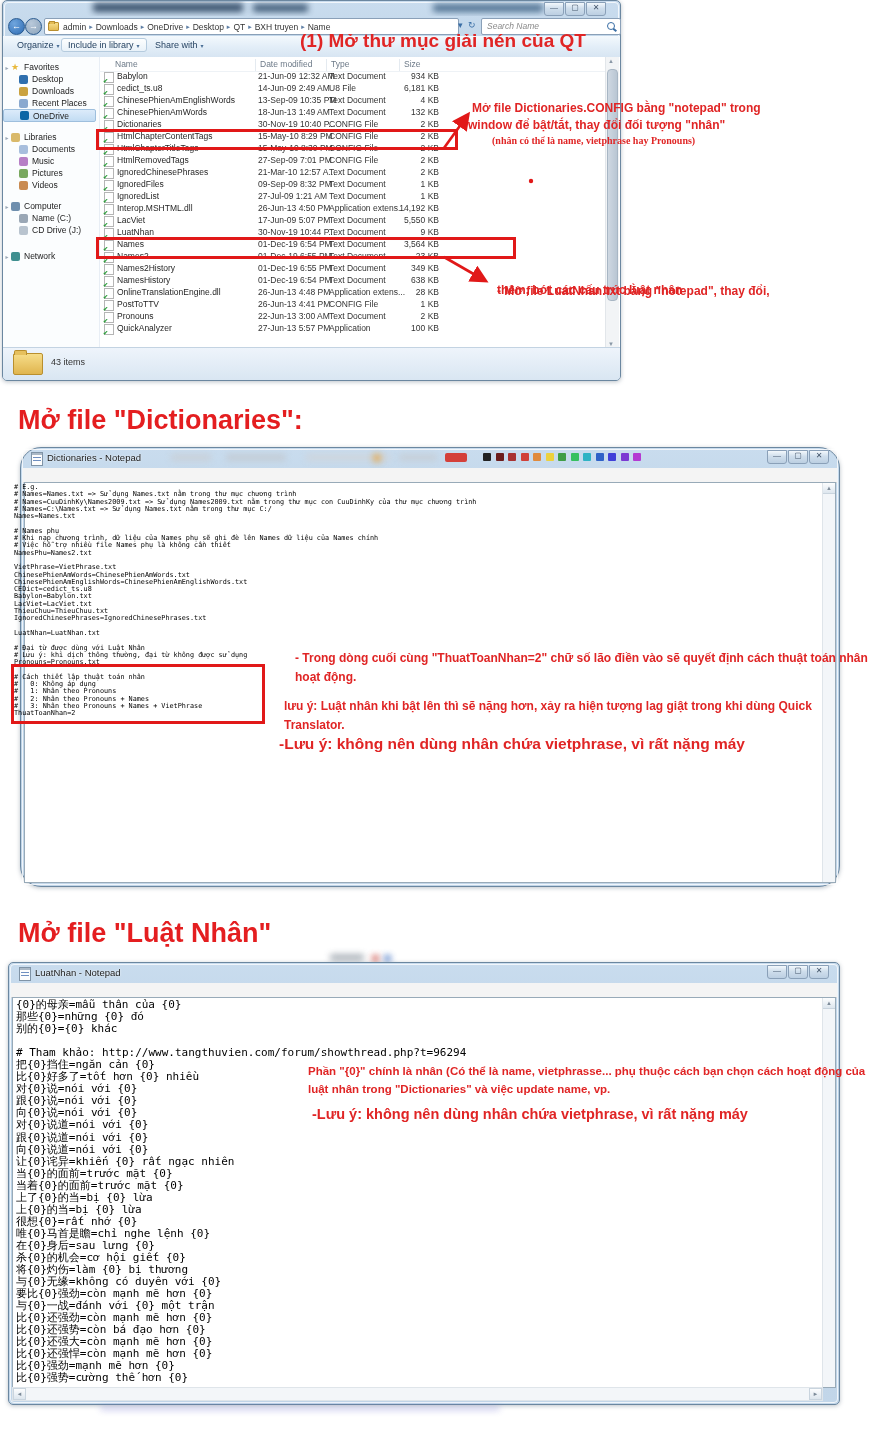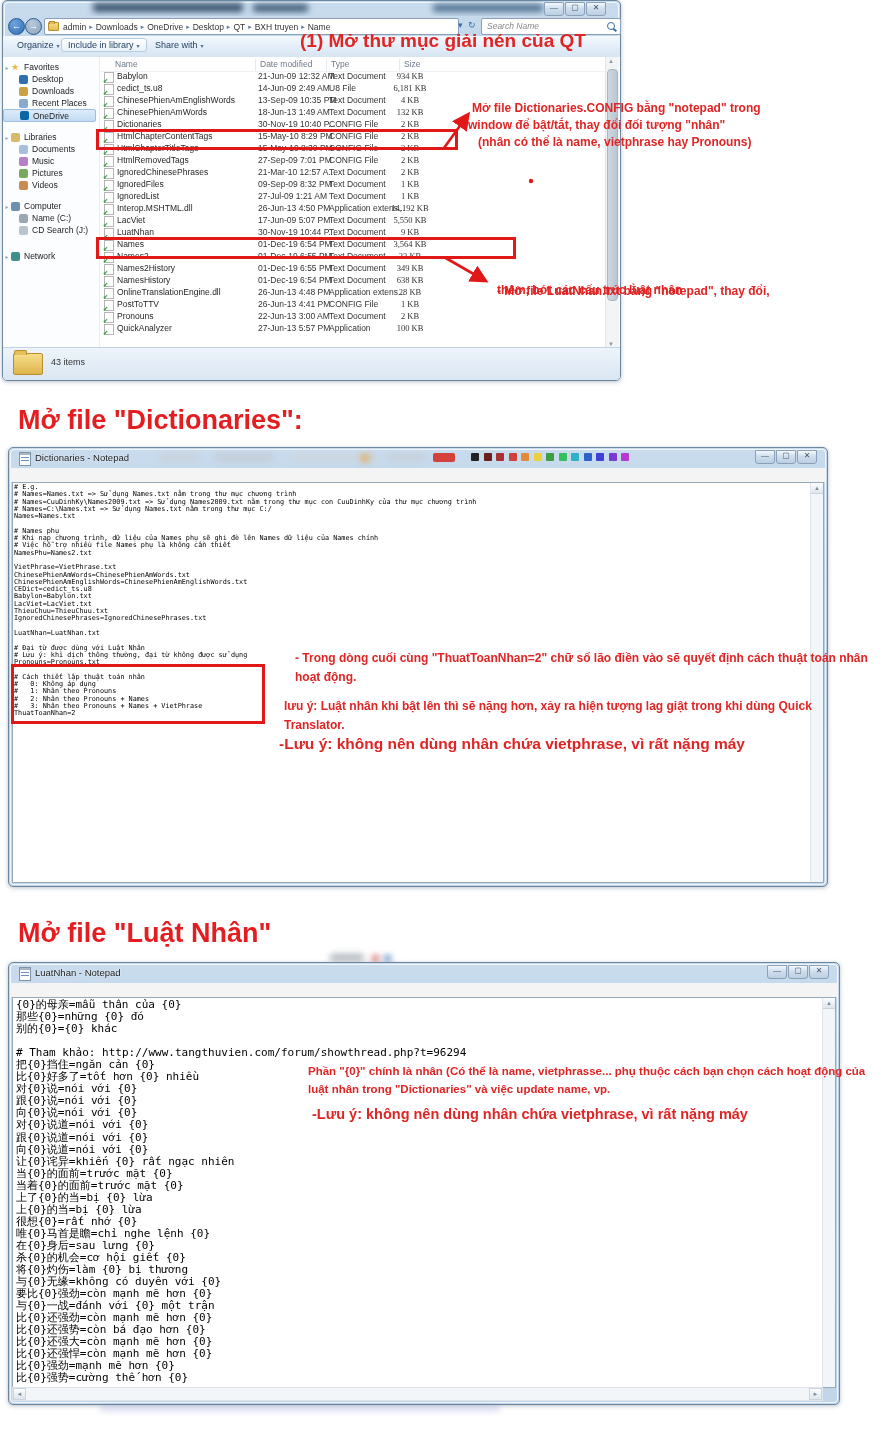--- a/index.html
+++ b/index.html
@@ -52,21 +52,21 @@
   .gicon.lib{background:#d9b96a}.gicon.comp{background:#6f8fae}.gicon.net{background:#3f8f8f}
   .listhdr{position:absolute;left:96px;top:0;right:14px;height:14px;border-bottom:1px solid #eef2f6;font-size:8.5px;color:#6d7a88;}
   .hcol{position:absolute;top:2px;border-left:1px solid #e4eaf0;padding-left:4px;height:12px;}
   .filelist{position:absolute;left:96px;top:14px;right:14px;}
   .frow{position:relative;height:12px;font-size:8.5px;color:#1f1f1f;white-space:nowrap;}
   .ficon{position:absolute;left:5px;top:1px;width:8px;height:9px;background:#fff;border:1px solid #b5b5b5;}
   .ficon i{position:absolute;left:-2px;bottom:-2px;font-style:normal;font-size:6px;color:#2e9e3c;font-weight:bold;}
   .fname{position:absolute;left:18px;}
   .fdate{position:absolute;left:159px;color:#333;}
   .ftype{position:absolute;left:230px;color:#333;}
-  .fsize{position:absolute;left:282px;width:58px;text-align:center;color:#333;font-family:Liberation Serif, serif;}
+  .fsize{position:absolute;left:282px;width:58px;text-align:right;color:#333;}
   .vscroll{position:absolute;top:56px;right:1px;width:13px;bottom:32px;background:#f2f4f6;border-left:1px solid #e2e6ea;font-size:6px;color:#8a98a6;text-align:center;}
   .vthumb{position:absolute;left:1px;right:1px;top:12px;height:230px;background:linear-gradient(90deg,#cfd8e2,#b9c6d3);border:1px solid #a8b6c4;border-radius:4px;}
   .statusbar{position:absolute;left:0;bottom:0;right:0;height:32px;background:linear-gradient(#eef4fb,#d9e6f2);border-top:1px solid #c3d3e2;border-radius:0 0 4px 4px;}
   .bigfolder{position:absolute;left:10px;top:5px;width:28px;height:20px;background:linear-gradient(#f6dd8a,#e0b54e);border:1px solid #b98f2e;border-radius:2px;}
   .bigfolder::before{content:"";position:absolute;left:0;top:-4px;width:11px;height:4px;background:#e6c05e;border:1px solid #b98f2e;border-bottom:none;border-radius:2px 2px 0 0;}
   .statustext{position:absolute;left:48px;top:9px;font-size:9px;color:#333;}
   
   .red{color:#e02525;font-weight:bold;position:absolute;white-space:nowrap;}
   .heading{color:#e41e20;font-weight:bold;font-size:27px;position:absolute;white-space:nowrap;}
   .redbox{position:absolute;border:3px solid #e11818;pointer-events:none;}
@@ -222,21 +222,21 @@
         <span>Computer</span>
       </div>
       <div>
 
       <div class="sitem">
           <span class="sicon ic-lexar"></span>
           <span>Name (C:)</span>
         </div>
           <div class="sitem">
           <span class="sicon ic-cd"></span>
-          <span>CD Search (J:)</span>
+          <span>CD Drive (J:)</span>
         </div>
         </div>
       <div class="sgroup" style="margin-top:14px;">
         <span class="tri">▸</span>
         <span class="gicon net"></span>
         <span>Network</span>
       </div>
     </div>
 
     <div class="listhdr">
@@ -460,38 +460,38 @@
     <div class="statustext">43 items</div>
   </div>
 </div>
 
 <div class="redbox" style="left:96px;top:129px;width:356px;height:15px;"></div>
 <div class="redbox" style="left:96px;top:237px;width:414px;height:16px;"></div>
 
 <div class="red" style="left:300px;top:30px;font-size:19px;">(1) Mở thư mục giải nén của QT</div>
 <div class="red" style="left:472px;top:101px;font-size:12px;">Mở file Dictionaries.CONFIG  bằng "notepad" trong</div>
 <div class="red" style="left:468px;top:118px;font-size:12px;">window  để bật/tắt, thay đổi đối tượng "nhân"</div>
-<div class="red" style="left:478px;top:135px;font-size:12px;">(nhân có thể là name, vietphrase hay Pronouns)</div>
+<div class="red" style="left:492px;top:135px;font-size:10px;font-family:Liberation Serif, serif;">(nhân có thể là name, vietphrase hay Pronouns)</div>
 <div class="red" style="left:497px;top:284px;font-size:12px;">- Mở file LuatNhan.txt bằng "notepad", thay đổi,</div>
 <div class="red" style="left:497px;top:283px;font-size:12px;">thêm, bớt các cấu trúc luật nhân</div>
 
 <svg class="overlay" width="887" height="400">
   <defs>
     <marker id="ah" markerWidth="7" markerHeight="7" refX="5" refY="3.5" orient="auto">
       <path d="M0,0 L7,3.5 L0,7 Z" fill="#e11818"></path>
     </marker>
   </defs>
   <line x1="444" y1="148" x2="467" y2="116" stroke="#e11818" stroke-width="2.6" marker-end="url(#ah)"></line>
   <line x1="444" y1="257" x2="484" y2="280" stroke="#e11818" stroke-width="2.6" marker-end="url(#ah)"></line>
   <circle cx="531" cy="181" r="2.2" fill="#e11818"></circle>
 </svg>
 
 <div class="heading" style="left:18px;top:405px;">Mở file "Dictionaries":</div>
 
-<div class="win" id="np1" style="left:8px;top:447px;width:818px;height:438px;">
+<div class="win" id="np1" style="left:20px;top:447px;width:818px;height:438px;border-radius:21px;">
   <div class="inner-border"></div>
   <div class="nptitle">
     <div class="blob" style="left:150px;top:6px;width:40px;height:7px;background:#c9ced4;"></div>
     <div class="blob" style="left:205px;top:6px;width:60px;height:7px;background:#c2c9d0;"></div>
     <div class="blob" style="left:285px;top:6px;width:85px;height:7px;background:#cfd4da;"></div>
     <div class="blob" style="left:352px;top:6px;width:8px;height:8px;background:#e8a33d;"></div>
     <div class="blob" style="left:378px;top:6px;width:38px;height:7px;background:#c6ccd3;"></div>
     <div class="sq" style="left:424px;top:5px;width:22px;height:9px;background:#d4403a;border-radius:2px;"></div>
     <div id="colorsquares">
         <div class="sq" style="left: 462px; top: 5px; background: rgb(34, 34, 34);"></div>

